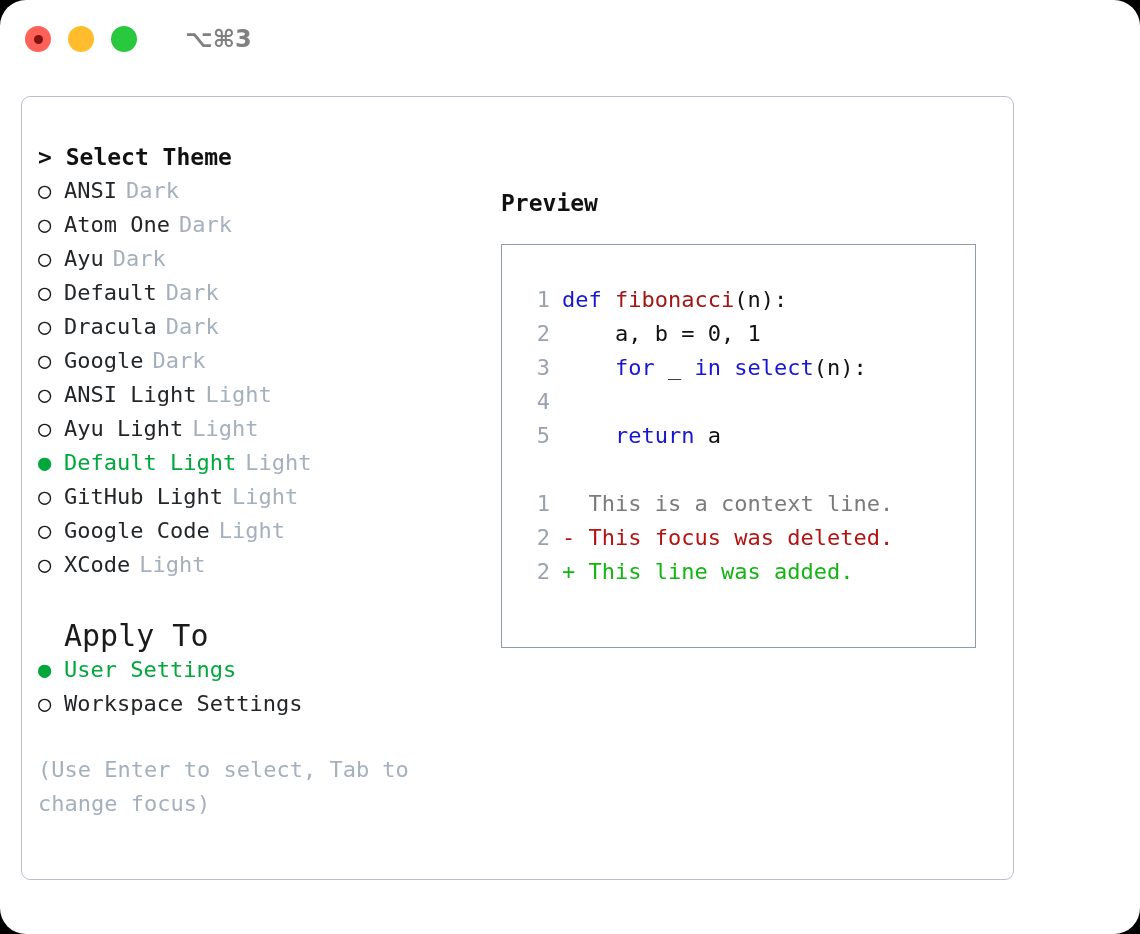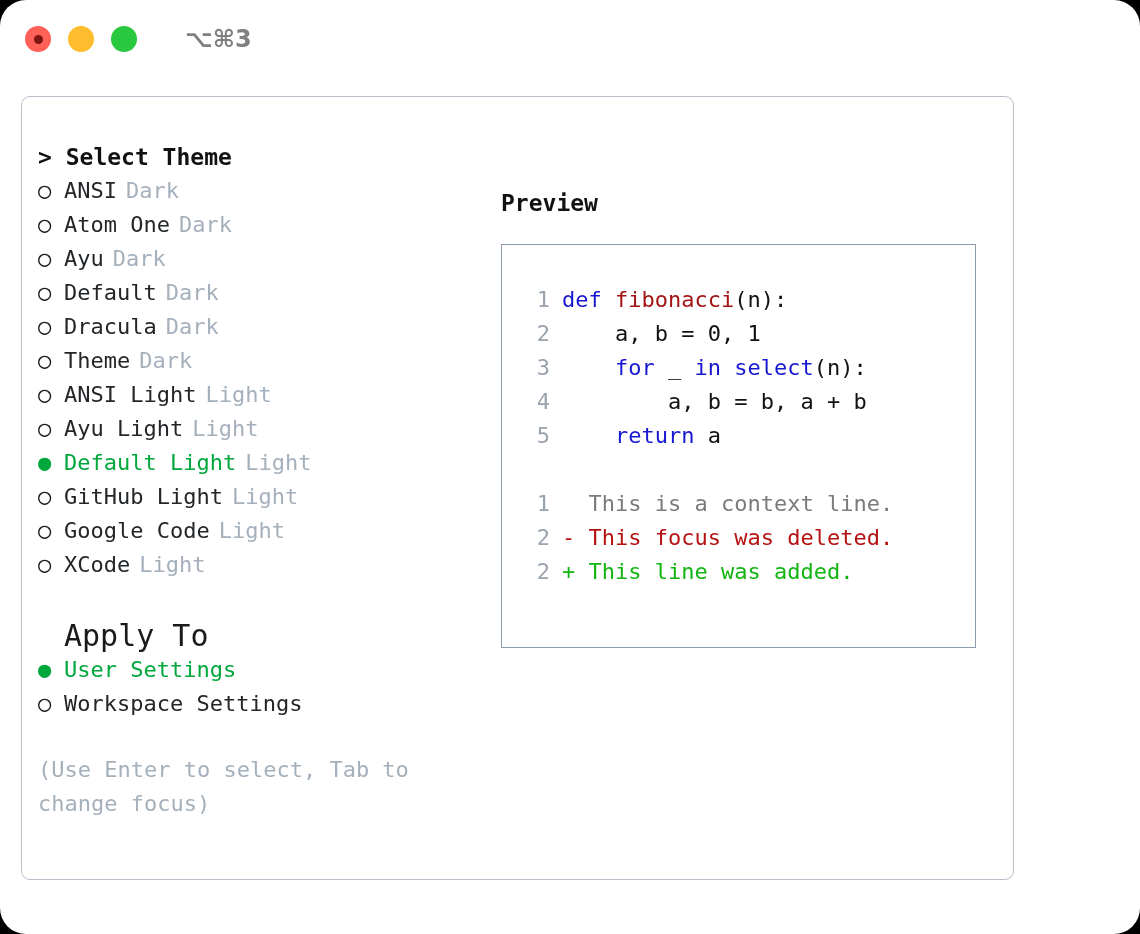--- a/index.html
+++ b/index.html
@@ -200,21 +200,21 @@
   <div class="frame">
 
     <div class="left-col">
       <div class="list-head">&gt; Select Theme</div>
       <div id="theme-list">
           <div class="row"><span class="bullet">○</span><span class="row-label">ANSI</span><span class="row-tag">Dark</span></div>
           <div class="row"><span class="bullet">○</span><span class="row-label">Atom One</span><span class="row-tag">Dark</span></div>
           <div class="row"><span class="bullet">○</span><span class="row-label">Ayu</span><span class="row-tag">Dark</span></div>
           <div class="row"><span class="bullet">○</span><span class="row-label">Default</span><span class="row-tag">Dark</span></div>
           <div class="row"><span class="bullet">○</span><span class="row-label">Dracula</span><span class="row-tag">Dark</span></div>
-          <div class="row"><span class="bullet">○</span><span class="row-label">Theme</span><span class="row-tag">Dark</span></div>
+          <div class="row"><span class="bullet">○</span><span class="row-label">Google</span><span class="row-tag">Dark</span></div>
           <div class="row"><span class="bullet">○</span><span class="row-label">ANSI Light</span><span class="row-tag">Light</span></div>
           <div class="row"><span class="bullet">○</span><span class="row-label">Ayu Light</span><span class="row-tag">Light</span></div>
           <div class="row selected"><span class="bullet sel">●</span><span class="row-label">Default Light</span><span class="row-tag">Light</span></div>
           <div class="row"><span class="bullet">○</span><span class="row-label">GitHub Light</span><span class="row-tag">Light</span></div>
           <div class="row"><span class="bullet">○</span><span class="row-label">Google Code</span><span class="row-tag">Light</span></div>
           <div class="row"><span class="bullet">○</span><span class="row-label">XCode</span><span class="row-tag">Light</span></div>
         </div>
 
       <div class="section-gap"></div>
 
@@ -227,21 +227,21 @@
       <div class="hint">(Use Enter to select, Tab to change focus)</div>
     </div>
 
     <div class="right-col">
       <div class="preview-head">Preview</div>
       <div class="preview-box">
         <div id="code-block">
             <div class="code-line"><span class="lineno">1</span><span class="code-text"><span class="tok-kw">def </span><span class="tok-fn">fibonacci</span><span class="tok-plain">(n):</span></span></div>
             <div class="code-line"><span class="lineno">2</span><span class="code-text"><span class="tok-plain">    a, b = 0, 1</span></span></div>
             <div class="code-line"><span class="lineno">3</span><span class="code-text"><span class="tok-plain">    </span><span class="tok-kw">for</span><span class="tok-plain"> _ </span><span class="tok-kw">in</span><span class="tok-plain"> </span><span class="tok-kw">select</span><span class="tok-plain">(n):</span></span></div>
-            <div class="code-line"><span class="lineno">4</span><span class="code-text"><span class="tok-plain">        a, b = b, a + b</span></span></div>
+            <div class="code-line"><span class="lineno">4</span></div>
             <div class="code-line"><span class="lineno">5</span><span class="code-text"><span class="tok-plain">    </span><span class="tok-kw">return</span><span class="tok-plain"> a</span></span></div>
           </div>
         <div class="blank-line"></div>
         <div id="diff-block">
             <div class="code-line"><span class="lineno">1</span><span class="diff-ctx">  This is a context line.</span></div>
             <div class="code-line"><span class="lineno">2</span><span class="diff-del">- This focus was deleted.</span></div>
             <div class="code-line"><span class="lineno">2</span><span class="diff-add">+ This line was added.</span></div>
           </div>
       </div>
     </div>

